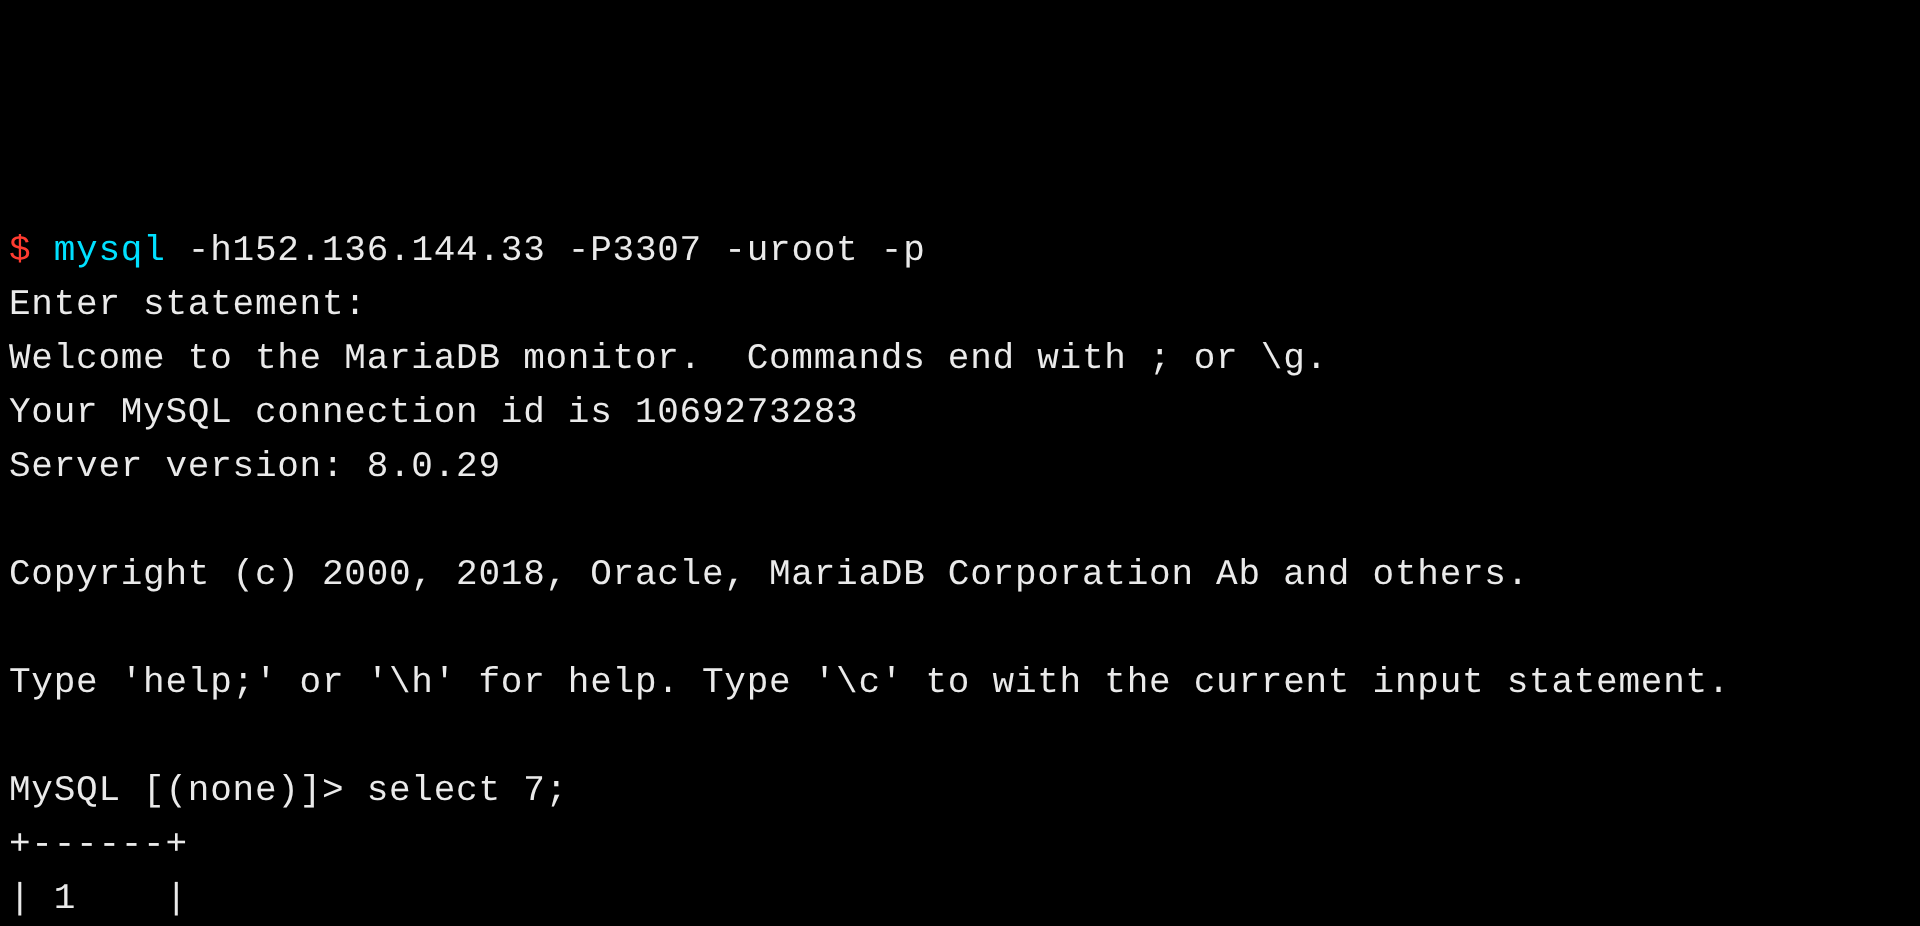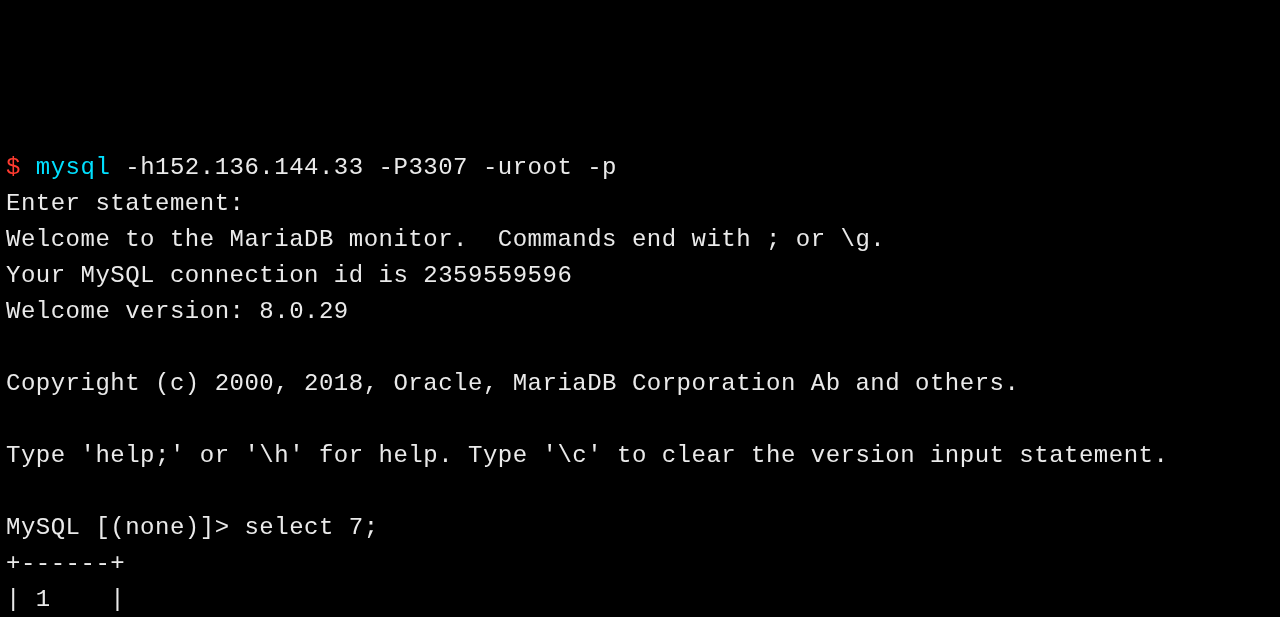--- a/index.html
+++ b/index.html
@@ -17,26 +17,26 @@
     .cmd { color: #00e0ff; margin-top: 33px; }
   </style>
 </head>
 <body>
 
 
 
 <div><span class="prompt">$</span> <span class="cmd">mysql</span><span> -h152.136.144.33 -P3307 -uroot -p</span>
 <span>Enter statement:</span>
 <span>Welcome to the MariaDB monitor.  Commands end with ; or \g.</span>
-<span>Your MySQL connection id is 2359559596</span>
-<span>Welcome version: 8.0.29</span>
+<span>Your MySQL connection id is 1069273283</span>
+<span>Server version: 8.0.29</span>
 
 <span>Copyright (c) 2000, 2018, Oracle, MariaDB Corporation Ab and others.</span>
 
-<span>Type 'help;' or '\h' for help. Type '\c' to clear the version input statement.</span>
+<span>Type 'help;' or '\h' for help. Type '\c' to with the current input statement.</span>
 
 <span>MySQL [(none)]&gt; </span><span>select 7;</span>
 <span>+------+</span>
 <span>| 1    |</span>
 
 
 
 </div>
 
 

